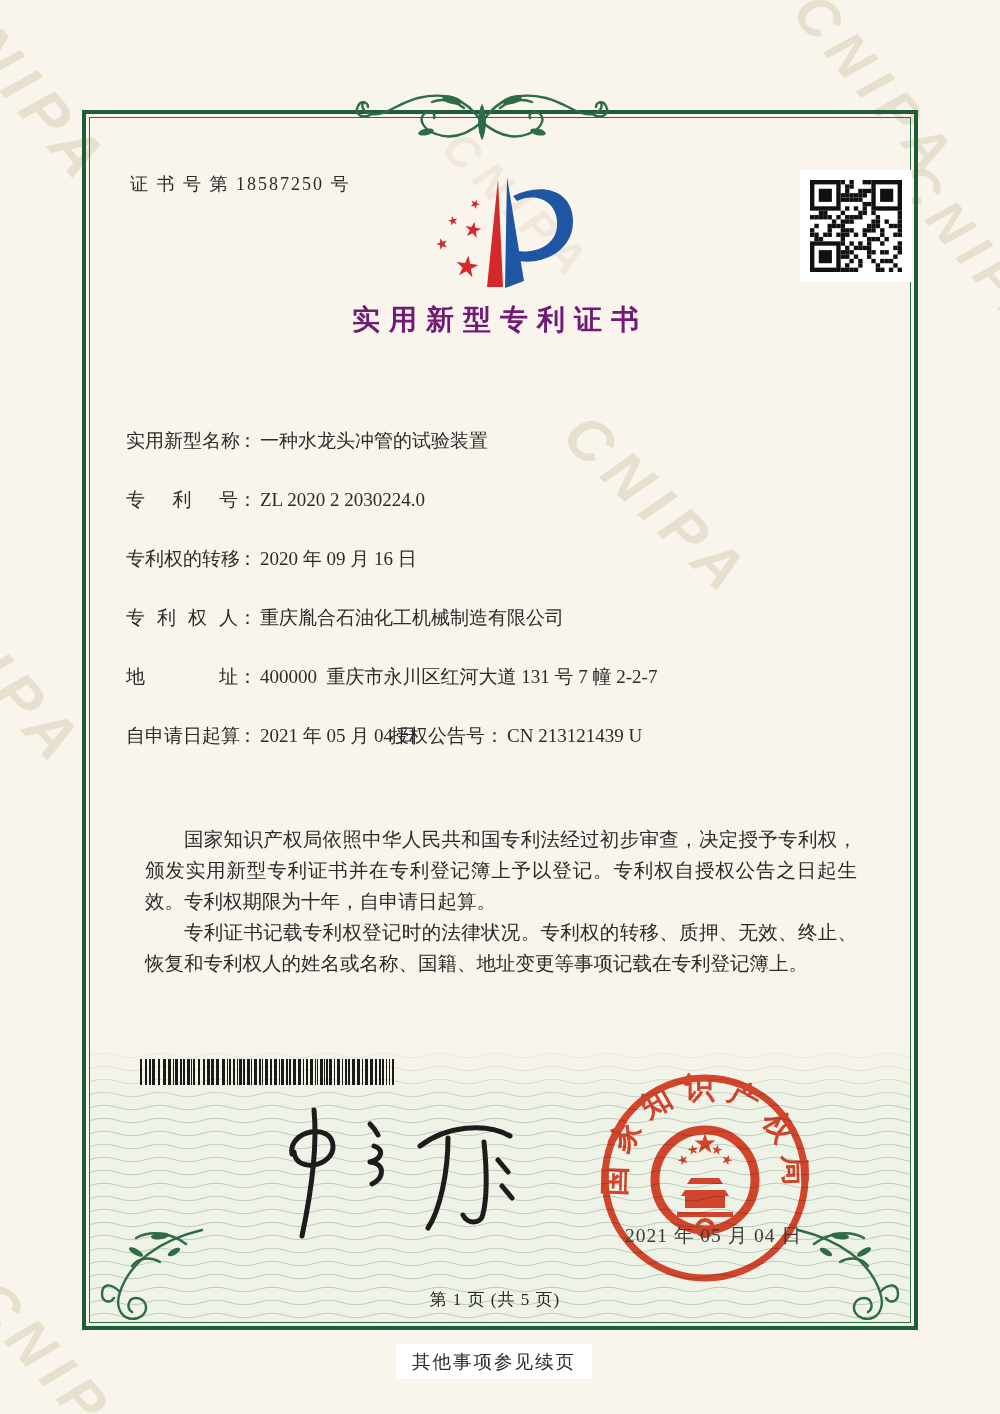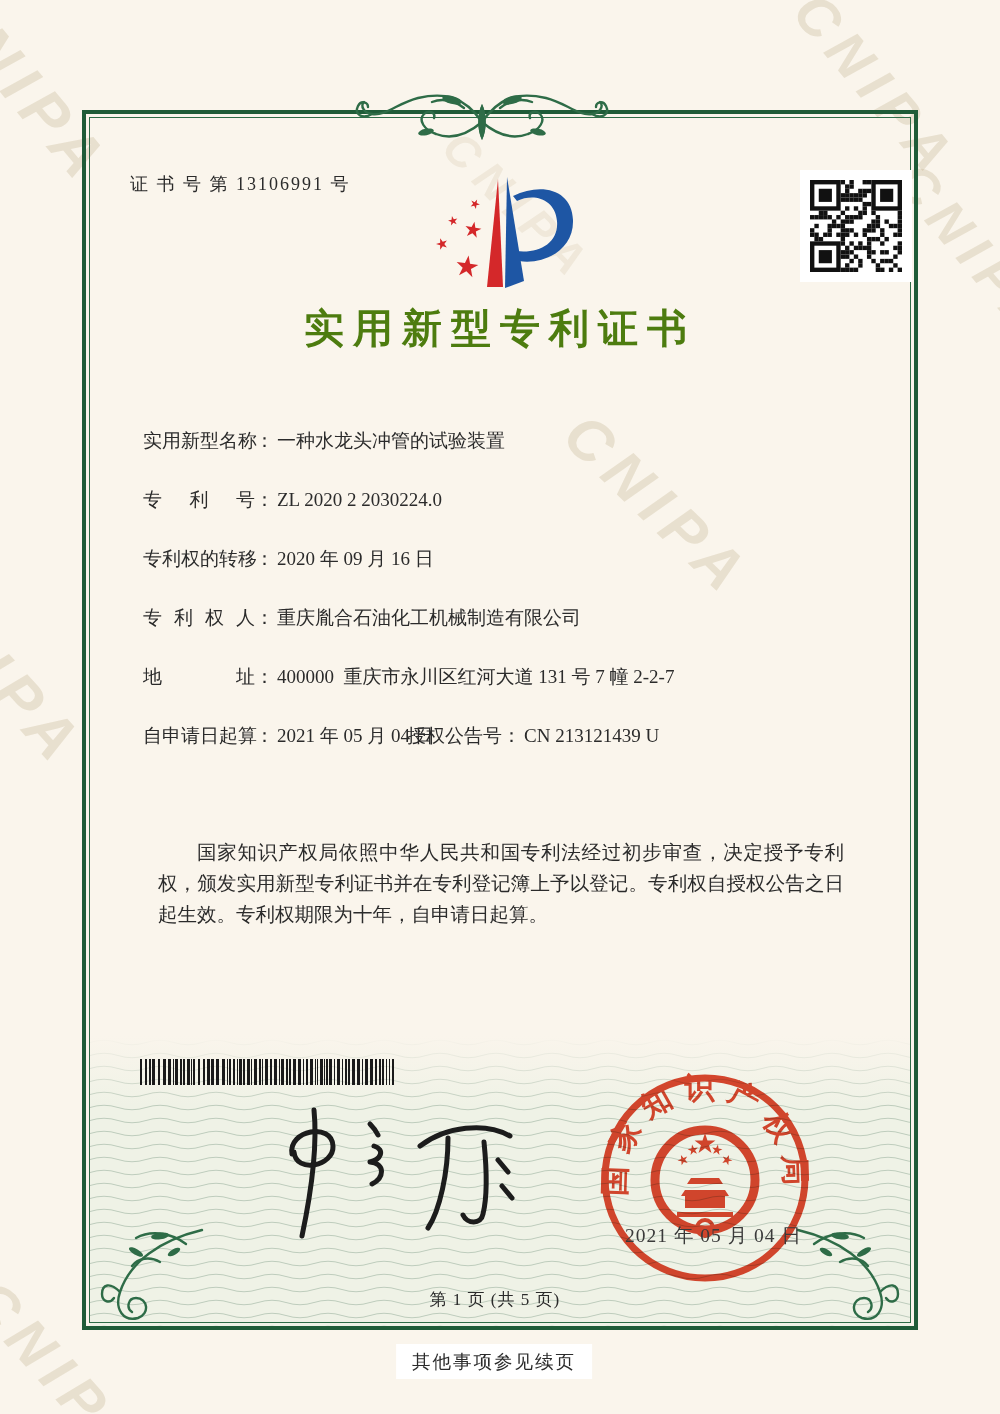--- a/index.html
+++ b/index.html
@@ -27,33 +27,33 @@
   .frame-inner{position:absolute;left:3px;top:3px;right:3px;bottom:3px;border:1px solid #2e6c47;}
   .orn-top{position:absolute;left:350px;top:76px;width:264px;height:92px;z-index:4;}
   .fl{position:absolute;width:118px;height:104px;z-index:4;}
   .fl-left{left:90px;top:1222px;}
   .fl-right{left:792px;top:1222px;transform:scaleX(-1);}
   
   .cert-no{position:absolute;left:130px;top:172px;font-size:18px;letter-spacing:2px;z-index:5;}
   .logo{position:absolute;left:420px;top:163px;width:180px;height:132px;z-index:5;}
   .qr{position:absolute;left:800px;top:170px;width:112px;height:112px;background:#fff;z-index:5;
       display:flex;align-items:center;justify-content:center;}
-  .title{position:absolute;left:0;right:0;top:301px;text-align:center;font-size:40px;font-weight:bold;
-         letter-spacing:9px;color:#4d7c0f;z-index:5;}
-  
-  .fields{position:absolute;left:143px;top:428px;width:730px;font-size:19px;z-index:5;}
+  .title{position:absolute;left:0;right:0;top:301px;text-align:center;font-size:28px;font-weight:bold;
+         letter-spacing:9px;color:#701a75;z-index:5;}
+  
+  .fields{position:absolute;left:126px;top:428px;width:730px;font-size:19px;z-index:5;}
   .frow{height:20px;margin-bottom:39px;position:relative;white-space:nowrap;}
   .flabel{display:inline-block;width:112px;text-align:justify;text-align-last:justify;vertical-align:top;}
   .fcolon{display:inline-block;}
   .fvalue{display:inline-block;margin-left:3px;white-space:pre;}
   .gpair2{position:absolute;left:264px;top:0;}
   
   .paras{position:absolute;left:145px;top:824px;width:712px;font-size:19.5px;line-height:31px;
          text-align:justify;z-index:5;}
-  .paras p{margin:13px;text-indent:2em;}
+  .paras p{margin:0;text-indent:2em;}
   
   .barcode{position:absolute;left:140px;top:1059px;width:258px;height:26px;display:flex;
            align-items:stretch;overflow:hidden;z-index:5;}
   .barcode span{display:inline-block;background:#1a1a1a;flex:0 0 auto;}
   .director{position:absolute;left:140px;top:1143px;font-size:22px;z-index:5;}
   .director div{margin-bottom:16px;}
   .sig{position:absolute;left:252px;top:1102px;width:280px;height:140px;z-index:5;}
   .seal{position:absolute;left:597px;top:1068px;width:216px;height:220px;z-index:6;
         mix-blend-mode:multiply;opacity:0.93;}
   .seal-date{position:absolute;left:625px;top:1222px;font-size:19.5px;color:#3a3a3a;
@@ -120,21 +120,21 @@
       <path d="M112,8 C70,18 40,40 30,70 C24,88 34,100 48,96 C60,92 58,76 46,76 C38,76 36,86 42,90"></path>
       <path d="M96,22 C80,10 60,8 46,16"></path>
       <path d="M30,70 C20,60 12,62 12,72 C12,80 20,82 24,76"></path>
       <path d="M70,40 C60,34 48,36 42,44"></path>
       <ellipse cx="70" cy="14" rx="9" ry="3.4" transform="rotate(-8 70 14)" fill="#2e6c47" stroke="none"></ellipse>
       <ellipse cx="46" cy="30" rx="8" ry="3" transform="rotate(30 46 30)" fill="#2e6c47" stroke="none"></ellipse>
       <ellipse cx="84" cy="30" rx="7" ry="2.8" transform="rotate(-30 84 30)" fill="#2e6c47" stroke="none"></ellipse>
     </g>
   </svg>
 
-  <div class="cert-no">证 书 号 第 13106991 号</div>
+  <div class="cert-no">证 书 号 第 18587250 号</div>
 
   <svg class="logo" viewBox="0 0 180 130">
     <defs>
       <path id="star" d="M0,-1 L0.2245,-0.309 0.951,-0.309 0.363,0.118 0.588,0.809 0,0.382 -0.588,0.809 -0.363,0.118 -0.951,-0.309 -0.2245,-0.309 Z"></path>
     </defs>
     <path d="M93,32 C122,18 152,26 153,56 C154,86 124,101 99,97 C92,96 90,89 96,87 C119,90 139,79 137,57 C135,35 114,29 97,37 Z" fill="#1e56a4"></path>
     <polygon points="78,15 67,123 83,123" fill="#d4282a"></polygon>
     <polygon points="87,13 85,124 104,117" fill="#1e56a4"></polygon>
     <g fill="#d4282a">
       <use href="#star" transform="translate(55,40) rotate(25) scale(5)"></use>
@@ -316,20 +316,21 @@
     <div class="frow">
       <span class="flabel">自申请日起算</span><span class="fcolon">：</span><span class="fvalue">2021 年 05 月 04 日</span>
       <span class="gpair2">
         <span>授权公告号</span><span>：</span><span class="fvalue">CN 213121439 U</span>
       </span>
     </div>
   </div>
 
   <div class="paras">
     <p>国家知识产权局依照中华人民共和国专利法经过初步审查，决定授予专利权，颁发实用新型专利证书并在专利登记簿上予以登记。专利权自授权公告之日起生效。专利权期限为十年，自申请日起算。</p>
+    <p>专利证书记载专利权登记时的法律状况。专利权的转移、质押、无效、终止、恢复和专利权人的姓名或名称、国籍、地址变更等事项记载在专利登记簿上。</p>
   </div>
 
   <div class="barcode">
       <span style="width: 2px; margin-right: 3px;"></span>
       <span style="width: 2px; margin-right: 2px;"></span>
       <span style="width: 2px; margin-right: 1px;"></span>
       <span style="width: 3px; margin-right: 3px;"></span>
       <span style="width: 2px; margin-right: 3px;"></span>
       <span style="width: 3px; margin-right: 2px;"></span>
       <span style="width: 3px; margin-right: 2px;"></span>

